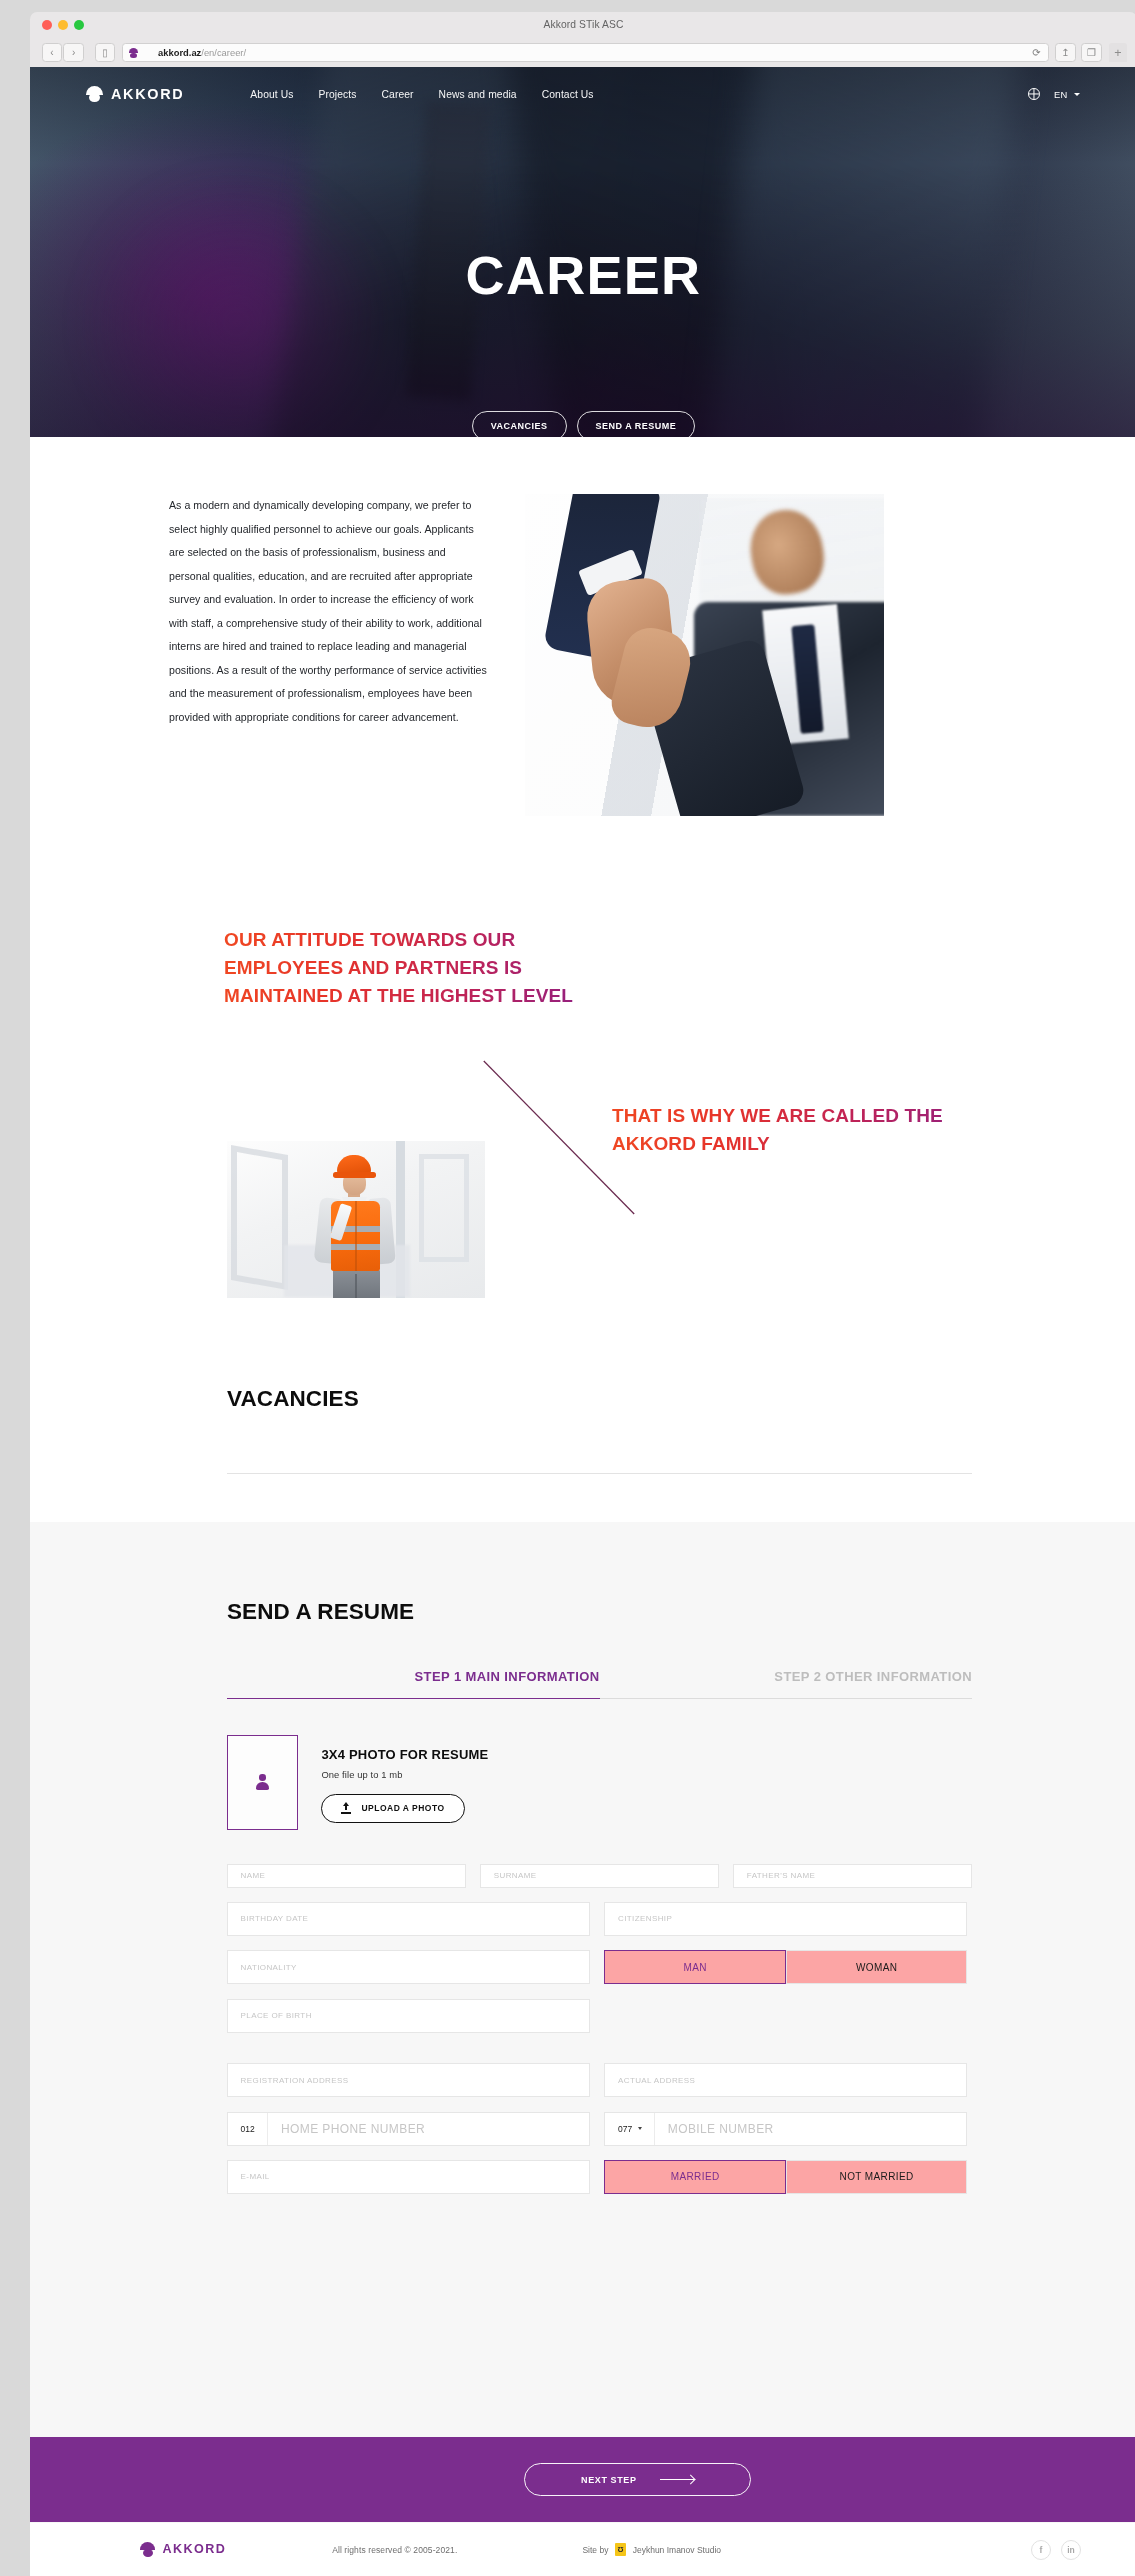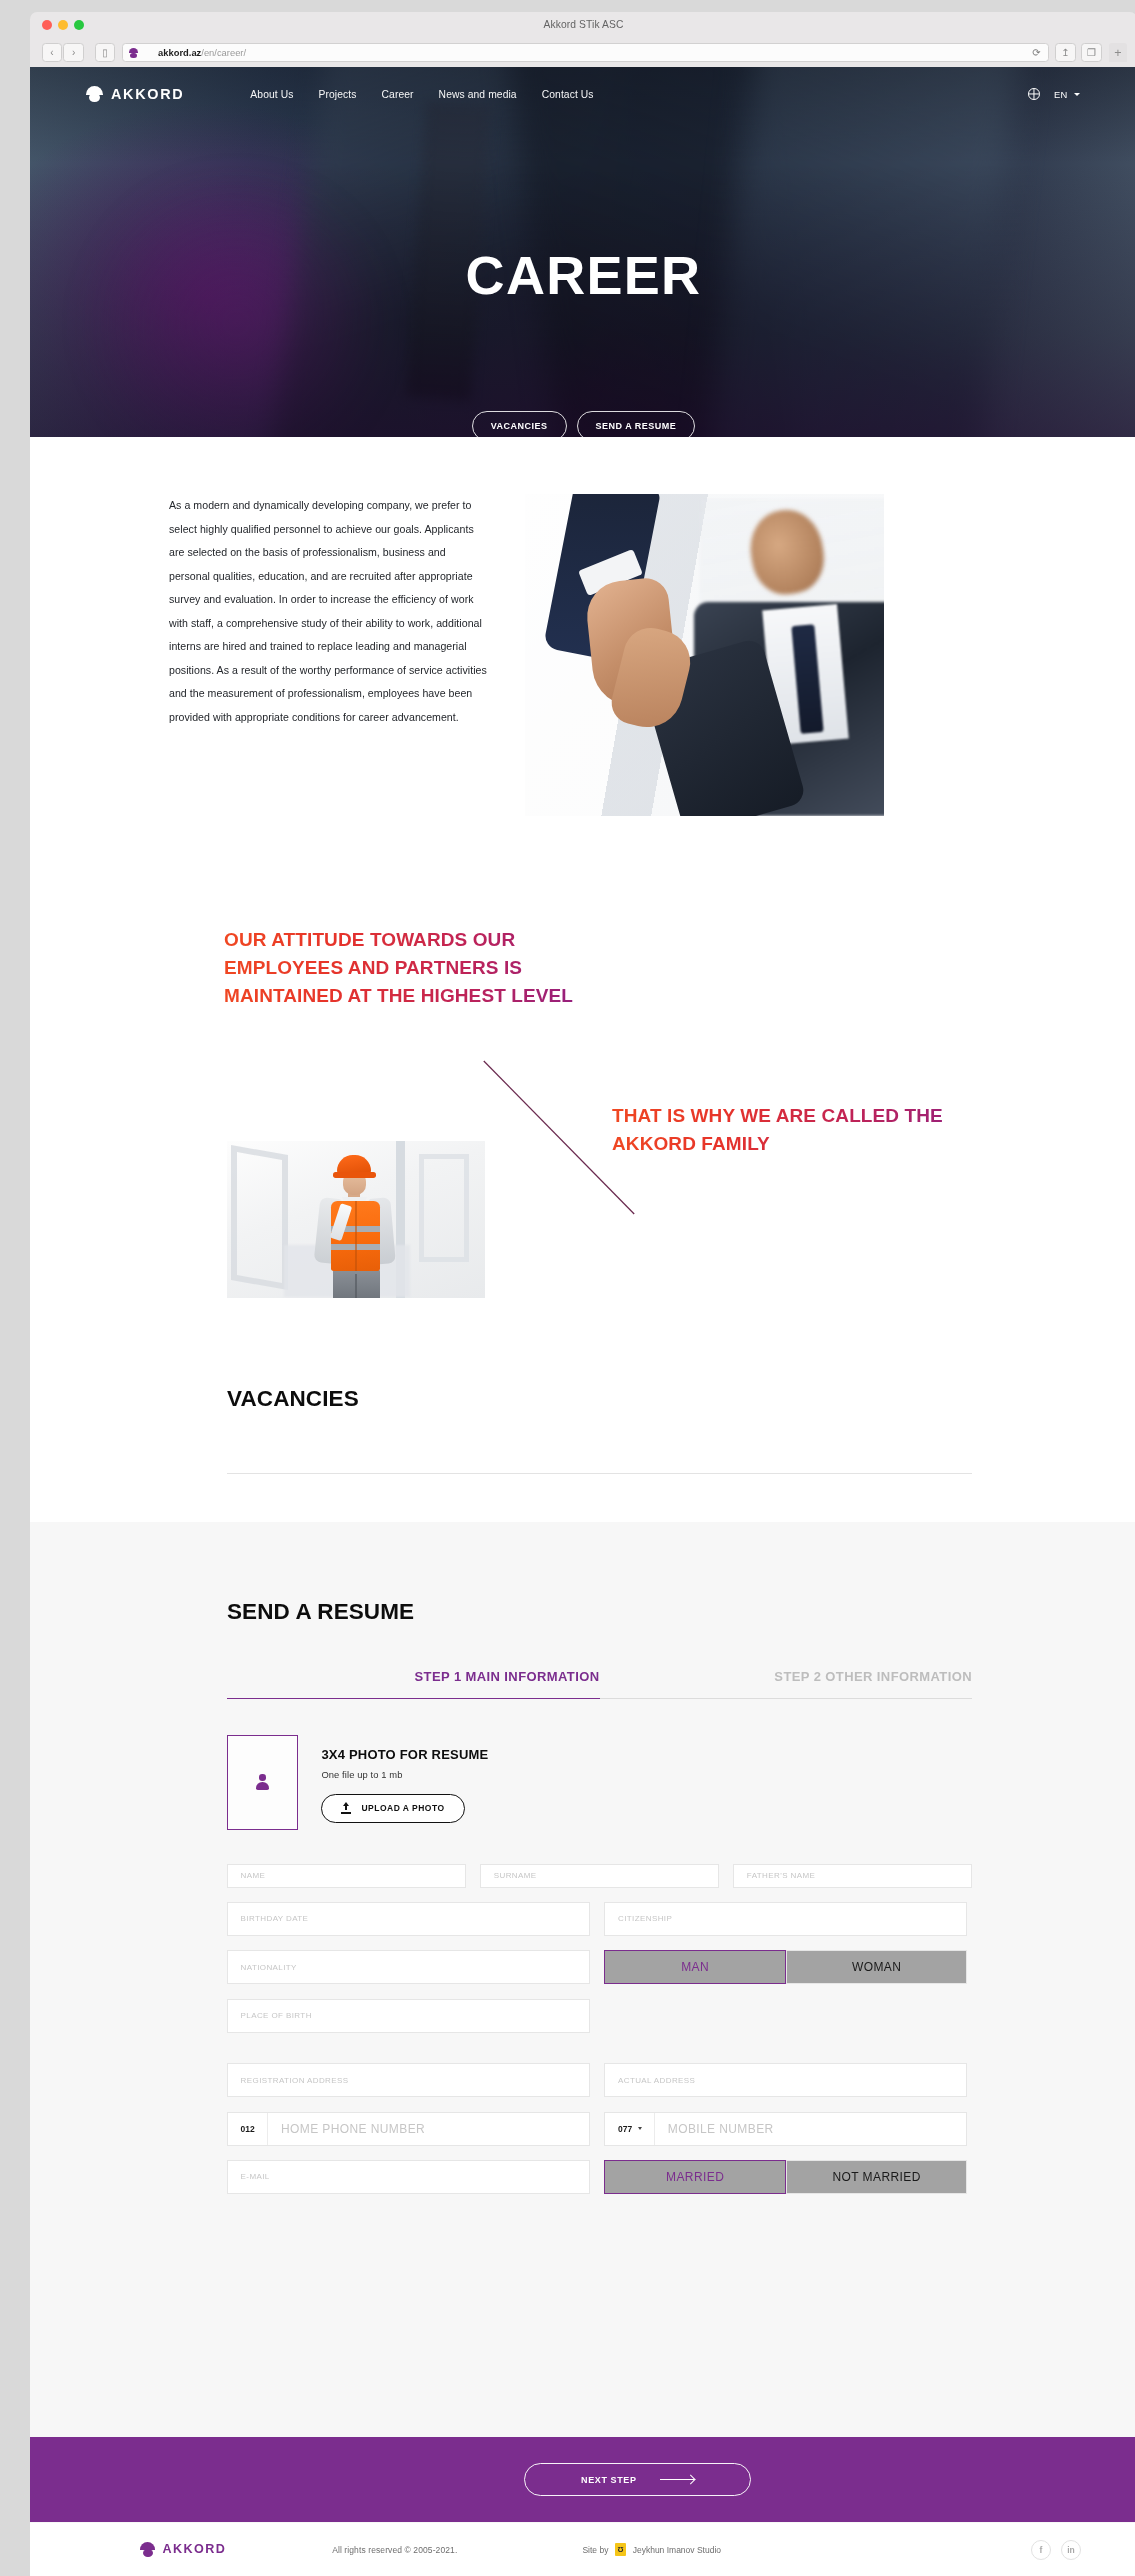--- a/index.html
+++ b/index.html
@@ -600,42 +600,42 @@
   .half { width: 363px; flex: none; }
 
   .seg {
     display: flex;
     width: 363px;
     flex: none;
     height: 34px;
   }
   .seg-btn {
     flex: 1;
-    background: #a3a3a3;
+    background: #fca5a5;
     border: 0.9px solid #e6e6e6;
     display: flex; align-items: center; justify-content: center;
-    font-size: 12px; letter-spacing: 0.4px;
+    font-size: 10px; letter-spacing: 0.4px;
     color: #1a1a1a;
     cursor: pointer;
     font-family: inherit;
   }
   .seg-btn.selected {
     border: 1.4px solid #7b2d8e;
     color: #7b2d8e;
     z-index: 2;
   }
   .phone {
     display: flex; align-items: center;
     background: #fff; border: 0.9px solid #e6e6e6;
     height: 34px; width: 363px; flex: none;
   }
   .prefix {
     display: flex; align-items: center; gap: 5.4px;
     padding: 0 12.6px;
-    font-size: 8.5px; font-weight: 700; color: #1a1a1a;
+    font-size: 8.5px; font-weight: 400; color: #1a1a1a;
     height: 100%;
     border-right: 0.9px solid #ececec;
     cursor: pointer;
   }
   .prefix .caret {
     width: 0; height: 0;
     border-left: 2.7px solid transparent;
     border-right: 2.7px solid transparent;
     border-top: 3.1px solid #444;
   }

